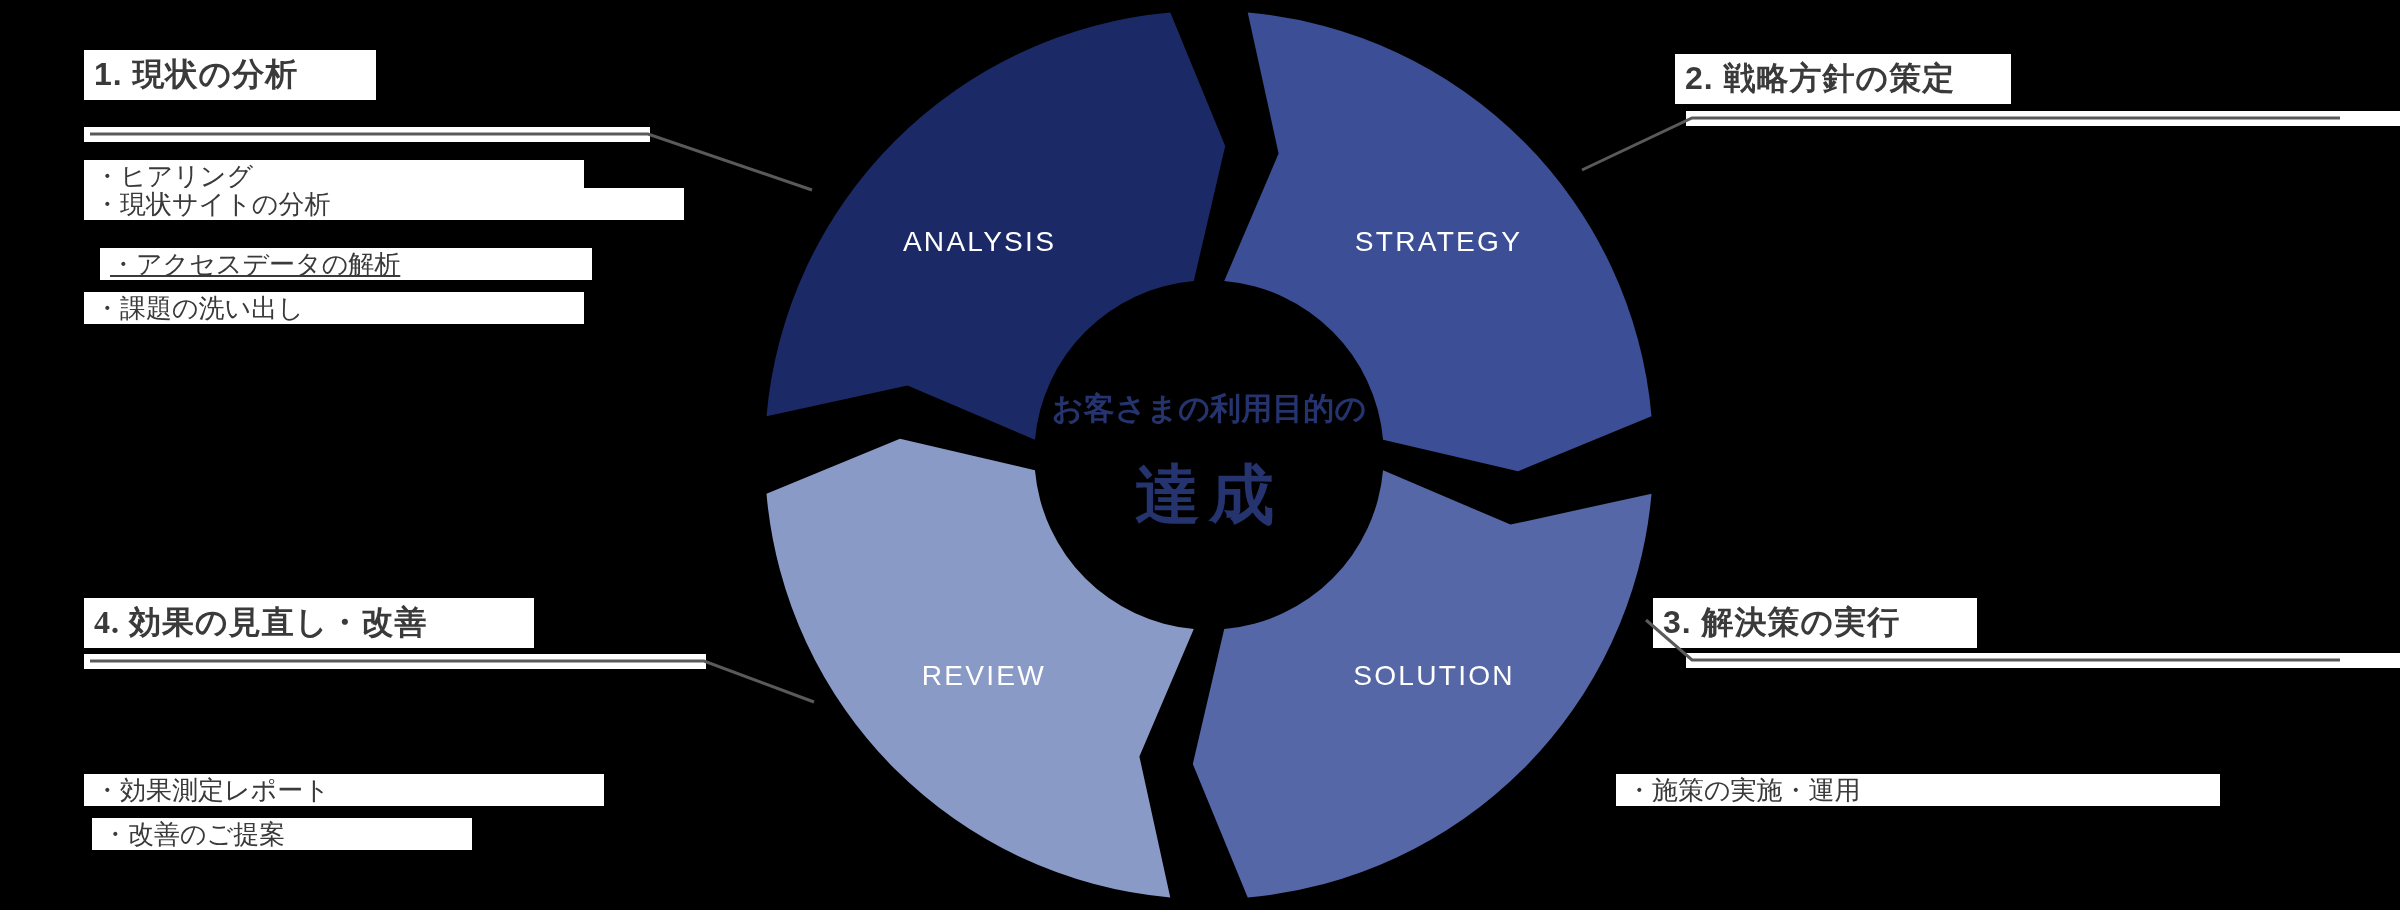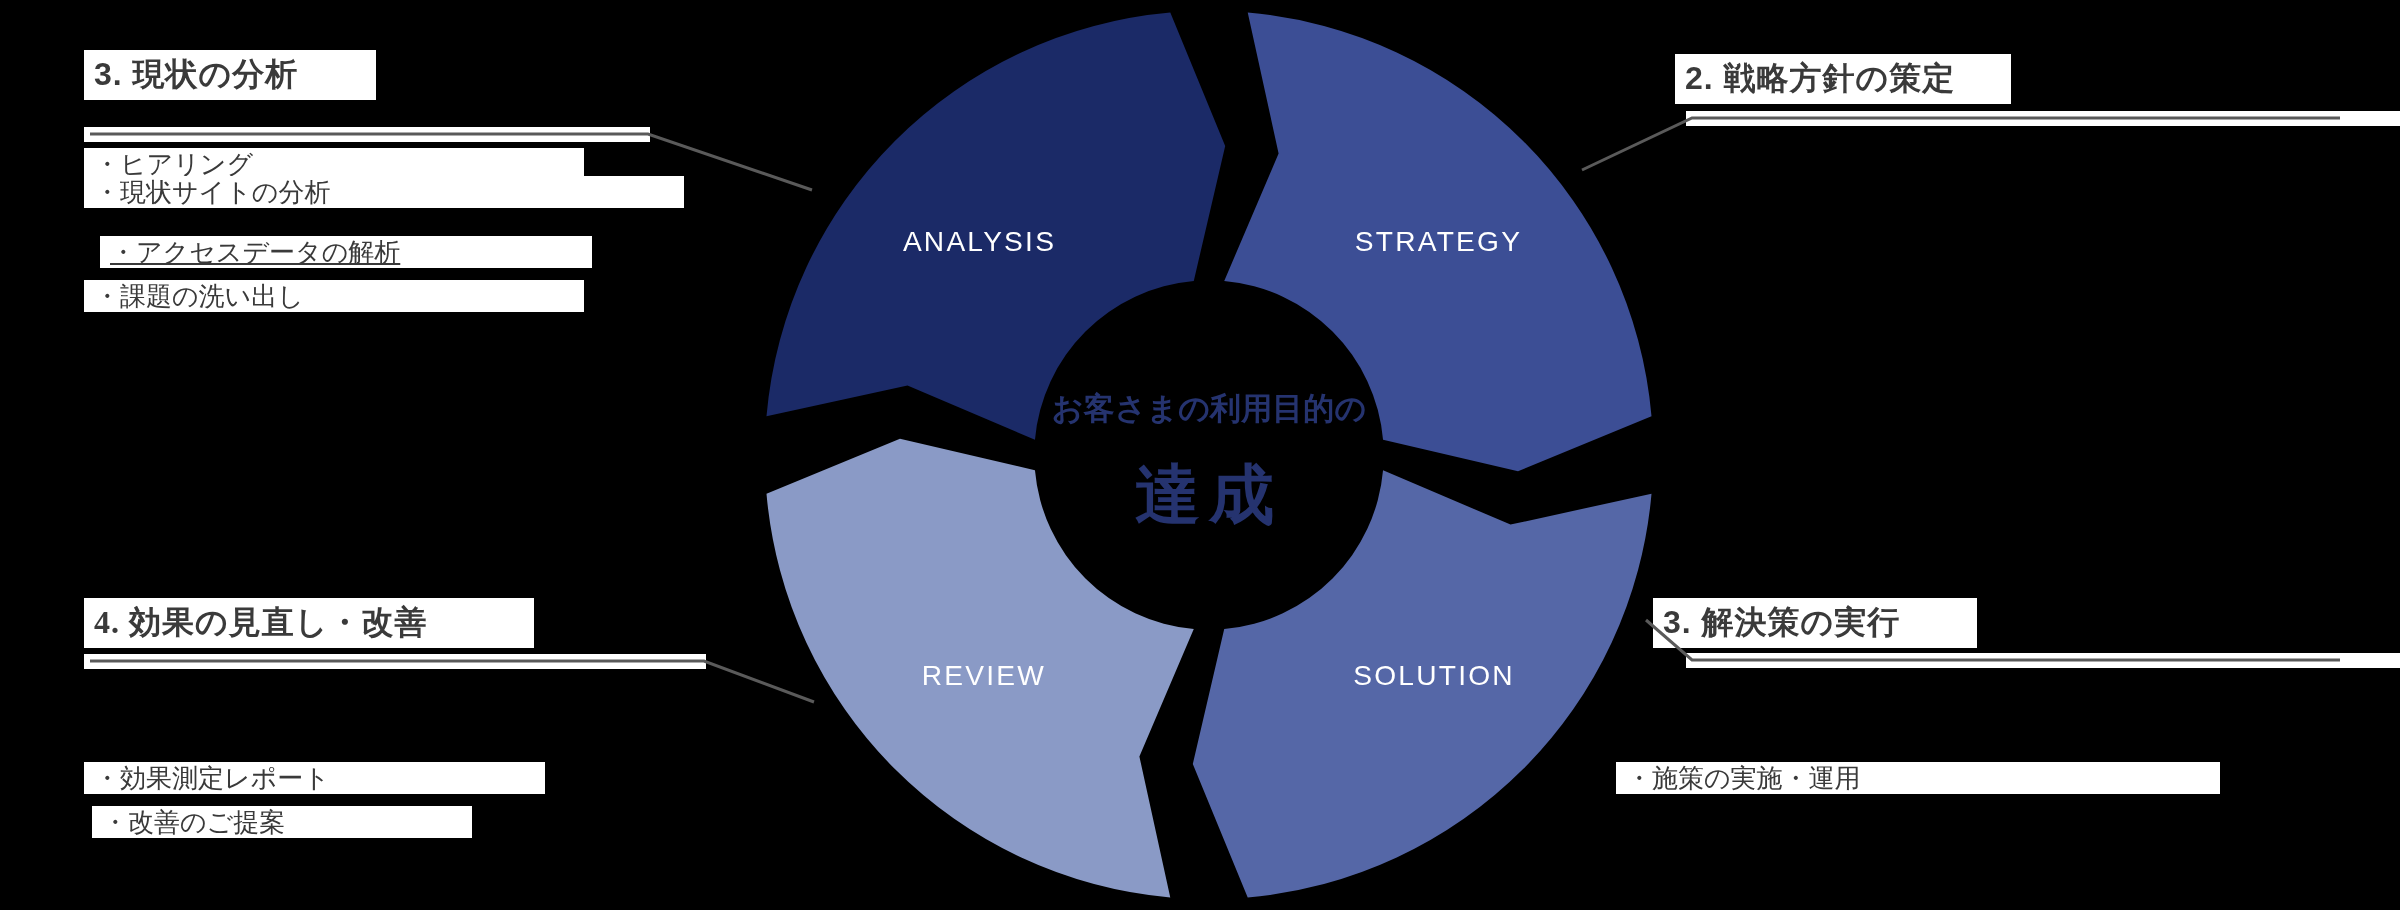--- a/index.html
+++ b/index.html
@@ -13,34 +13,34 @@
   .stage{position:absolute;inset:0;}
   
   .cycle-svg{position:absolute;left:750px;top:-4px;width:918px;height:918px;z-index:1;}
   
   .band{
     position:absolute;background:#ffffff;color:#3a3a3a;
     display:flex;align-items:center;box-sizing:border-box;
     padding-left:10px;white-space:nowrap;z-index:3;
   }
   .heading{font-size:32px;font-weight:700;letter-spacing:1px;}
-  .item{font-size:26px;font-weight:400;}
+  .item{font-size:26px;font-weight:400;margin-top:12px;}
   .line-band{position:absolute;background:#ffffff;z-index:2;}
   
   .b1-h{left:84px;top:50px;width:292px;height:50px;}
   .b2-h{left:1653px;top:54px;width:336px;height:50px;margin-left:22px;}
   .b3-h{left:1653px;top:598px;width:324px;height:50px;}
   .b4-h{left:84px;top:598px;width:450px;height:50px;font-family:Liberation Serif, serif;}
   
   .b1-i1{left:84px;top:148px;width:500px;height:32px;}
   .b1-i2{left:84px;top:176px;width:600px;height:32px;}
   .b1-i3{left:100px;top:236px;width:492px;height:32px;text-decoration:underline;}
   .b1-i4{left:84px;top:280px;width:500px;height:32px;}
   .b3-i1{left:1616px;top:762px;width:604px;height:32px;}
-  .b4-i1{left:84px;top:762px;width:461px;height:32px;}
+  .b4-i1{left:84px;top:762px;width:520px;height:32px;}
   .b4-i2{left:92px;top:806px;width:380px;height:32px;}
   
   .lb1{left:84px;top:127px;width:566px;height:15px;}
   .lb2{left:1686px;top:111px;width:714px;height:15px;}
   .lb3{left:1686px;top:653px;width:714px;height:15px;}
   .lb4{left:84px;top:654px;width:622px;height:15px;}
   .connector-overlay{position:absolute;inset:0;width:2400px;height:910px;z-index:4;pointer-events:none;}
   .seg-label{font-size:19px;letter-spacing:1.5px;fill:#ffffff;font-weight:400;}
   .center-small{font-size:21px;font-weight:700;}
   .center-big{font-size:44px;font-weight:700;letter-spacing:6px;}
@@ -79,21 +79,21 @@
   <div class="line-band lb3"></div>
   <div class="line-band lb4"></div>
 
   <svg class="connector-overlay" viewBox="0 0 2400 910">
     <polyline points="90,134 648,134 812,190" fill="none" stroke-width="3" stroke="#5a5a5a"></polyline>
     <polyline points="2340,118 1692,118 1582,170" fill="none" stroke-width="3" stroke="#5a5a5a"></polyline>
     <polyline points="2340,660 1692,660 1646,620" fill="none" stroke-width="3" stroke="#5a5a5a"></polyline>
     <polyline points="90,661 704,661 814,702" fill="none" stroke-width="3" stroke="#5a5a5a"></polyline>
   </svg>
 
-  <div class="band heading b1-h">3. 現状の分析</div>
+  <div class="band heading b1-h">1. 現状の分析</div>
   <div class="band item b1-i1">・ヒアリング</div>
   <div class="band item b1-i2">・現状サイトの分析</div>
   <div class="band item b1-i3">・アクセスデータの解析</div>
   <div class="band item b1-i4">・課題の洗い出し</div>
 
   <div class="band heading b2-h">2. 戦略方針の策定</div>
 
   <div class="band heading b3-h">3. 解決策の実行</div>
   <div class="band item b3-i1">・施策の実施・運用</div>
 

